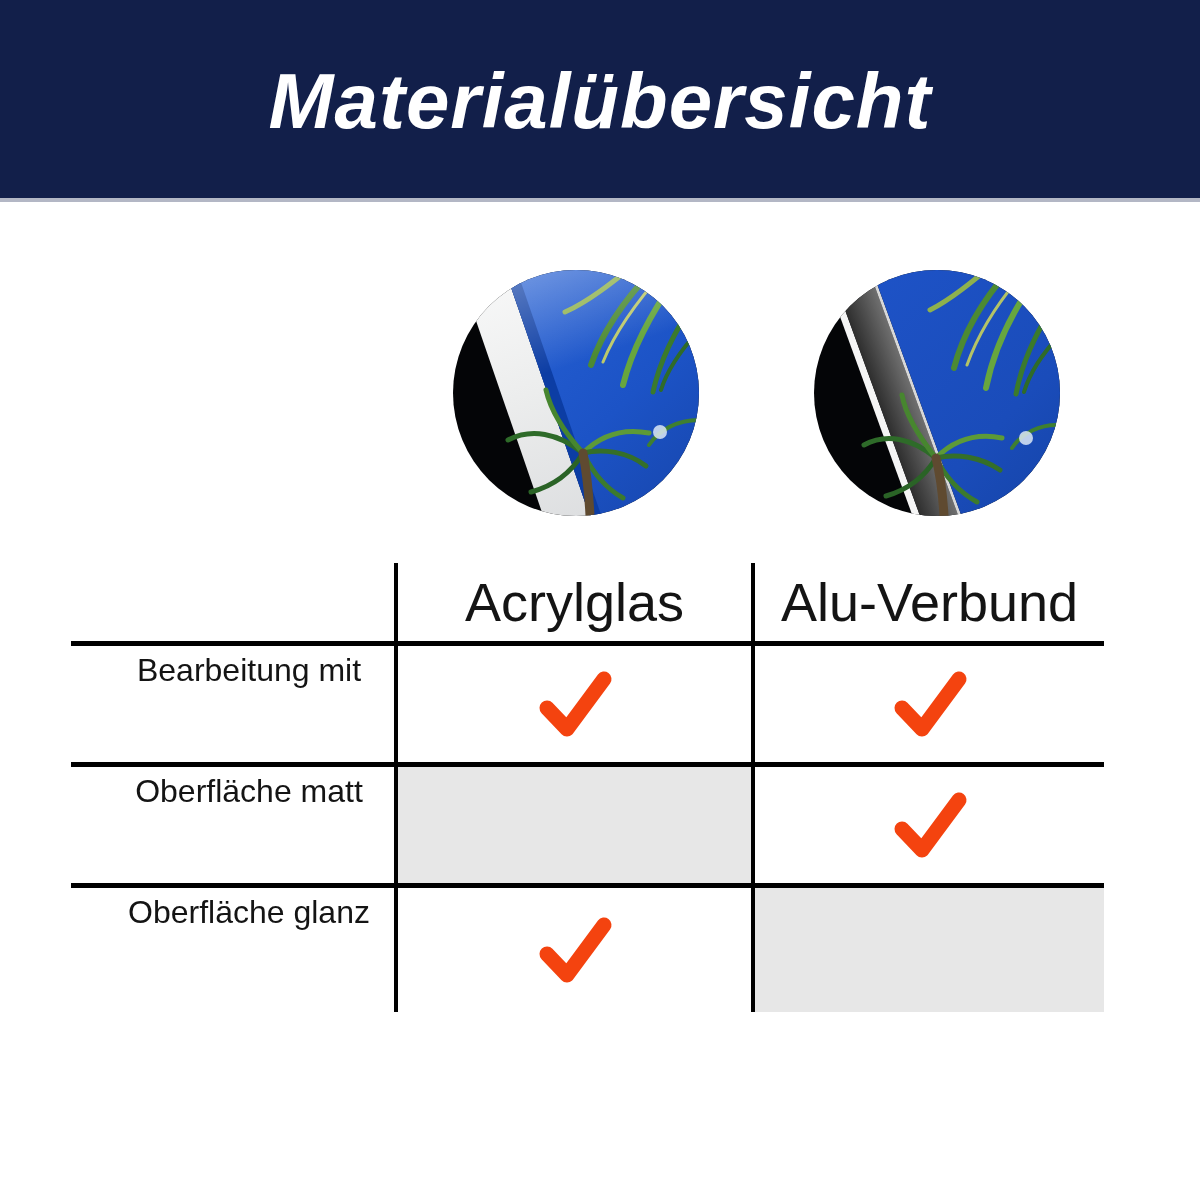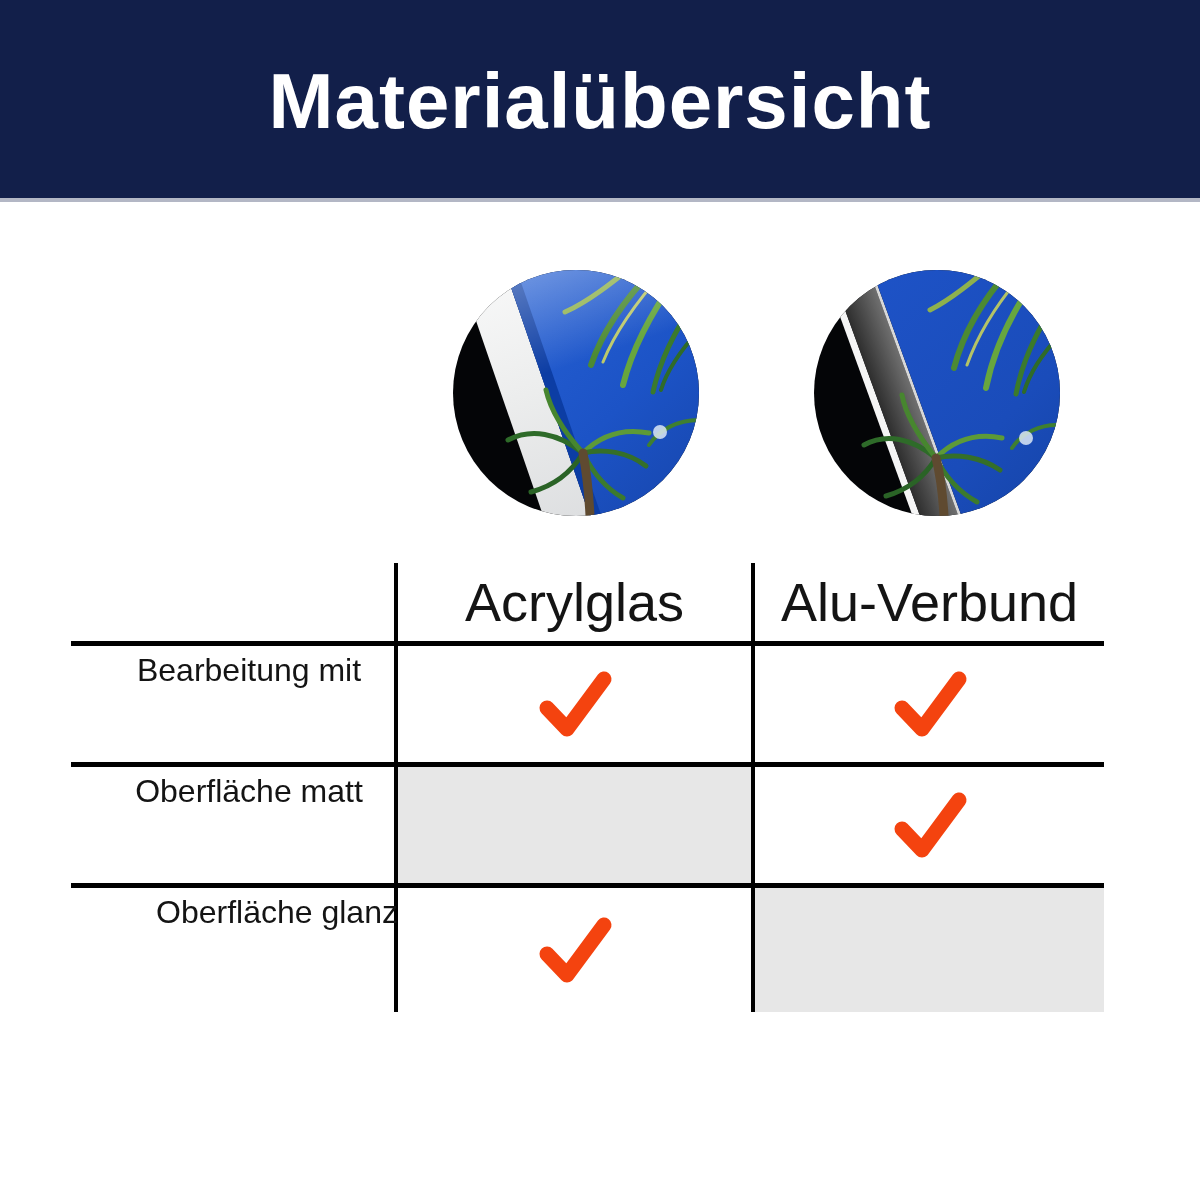--- a/index.html
+++ b/index.html
@@ -17,20 +17,21 @@
   .banner{
     position:absolute;left:0;top:0;width:1200px;height:198px;
     background:var(--navy);display:flex;align-items:center;justify-content:center;
   }
   .banner-divider{
     position:absolute;left:0;top:198px;width:1200px;height:4px;background:#b3b7c5;
   }
   .title{
     margin:0;color:#ffffff;font-size:78px;font-weight:700;letter-spacing:1px;line-height:1;
     transform:translateY(2px);
+    font-style:italic;
   }
   .sample{position:absolute;width:246px;height:246px;margin:0;}
   .sample-1{left:453px;top:270px;}
   .sample-2{left:814px;top:270px;}
   .sample svg{display:block;width:246px;height:246px;}
 
   .vline{position:absolute;top:563px;width:4px;height:449px;background:var(--line);}
   .vline-1{left:394px;}
   .vline-2{left:751px;}
   .hline{position:absolute;left:71px;width:1033px;height:5px;background:var(--line);}
@@ -44,21 +45,21 @@
   }
   .colhead-1{left:398px;width:353px;}
   .colhead-2{left:755px;width:349px;}
 
   .rowlabel{
     position:absolute;left:98px;width:302px;display:flex;flex-direction:row;justify-content:center;
     font-size:32px;line-height:48px;white-space:nowrap;
   }
   .rowlabel-0{top:646px;height:116px;}
   .rowlabel-1{top:767px;height:128px;}
-  .rowlabel-2{top:888px;height:124px;margin-left:28px;}
+  .rowlabel-2{top:888px;height:124px;}
 
   .cell{
     position:absolute;display:flex;align-items:center;justify-content:center;
   }
   .cell.col-a{left:398px;width:353px;}
   .cell.col-b{left:755px;width:349px;}
   .cell.row-0{top:646px;height:116px;}
   .cell.row-1{top:767px;height:116px;}
   .cell.row-2{top:888px;height:124px;}
   .cell .check-icon{display:none;color:var(--check);}

